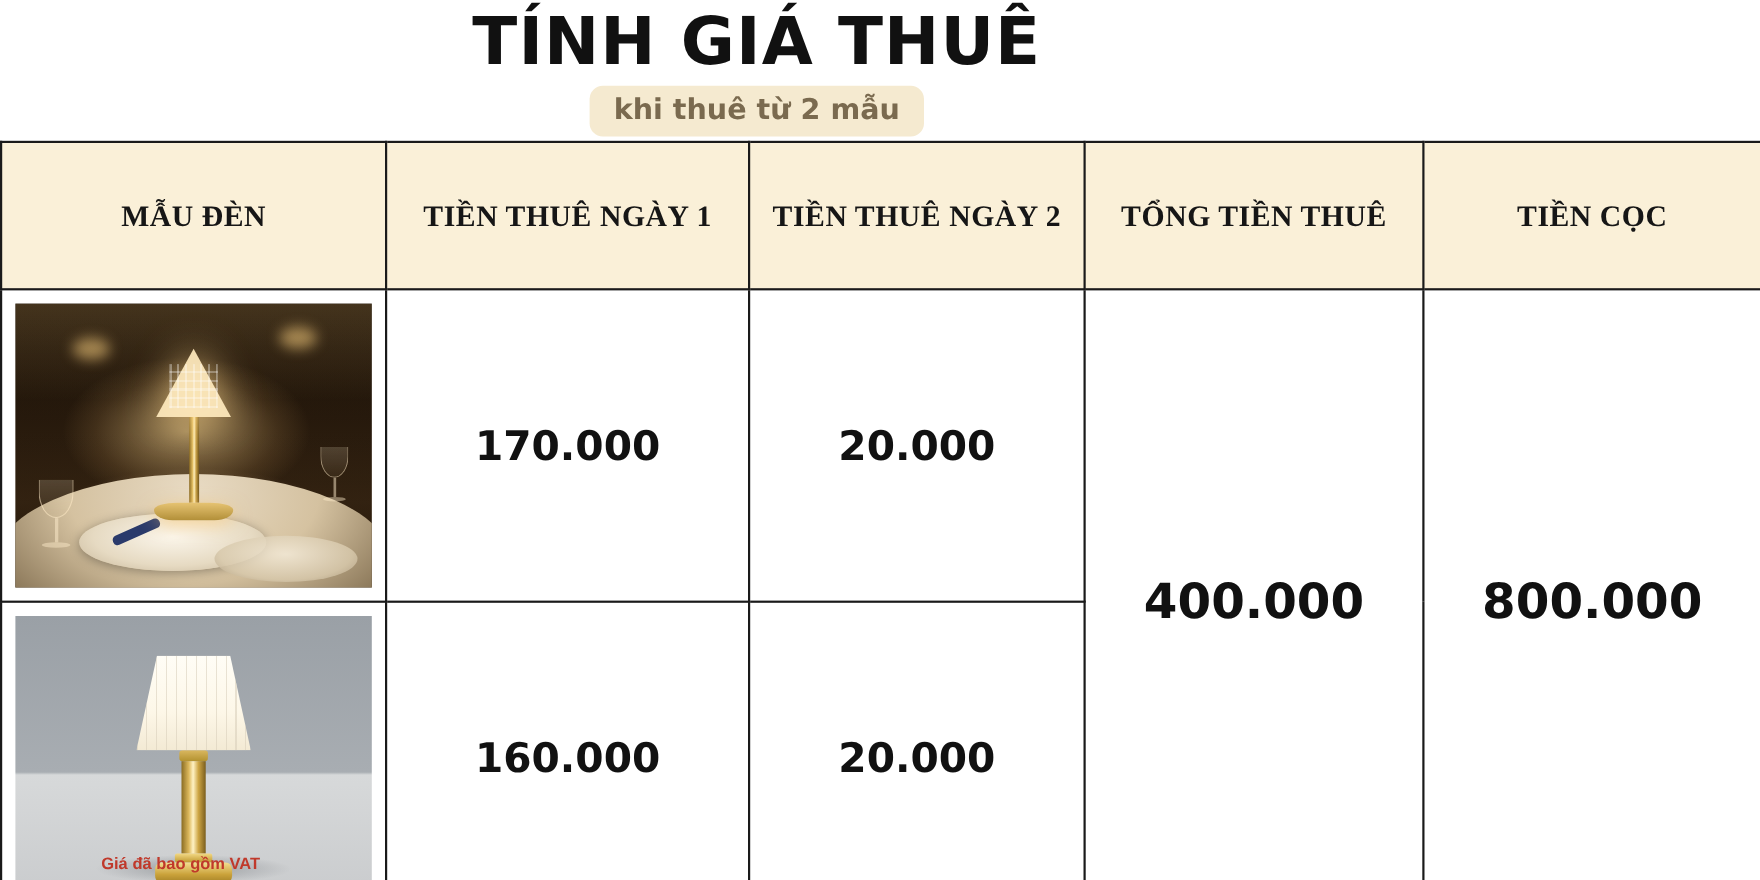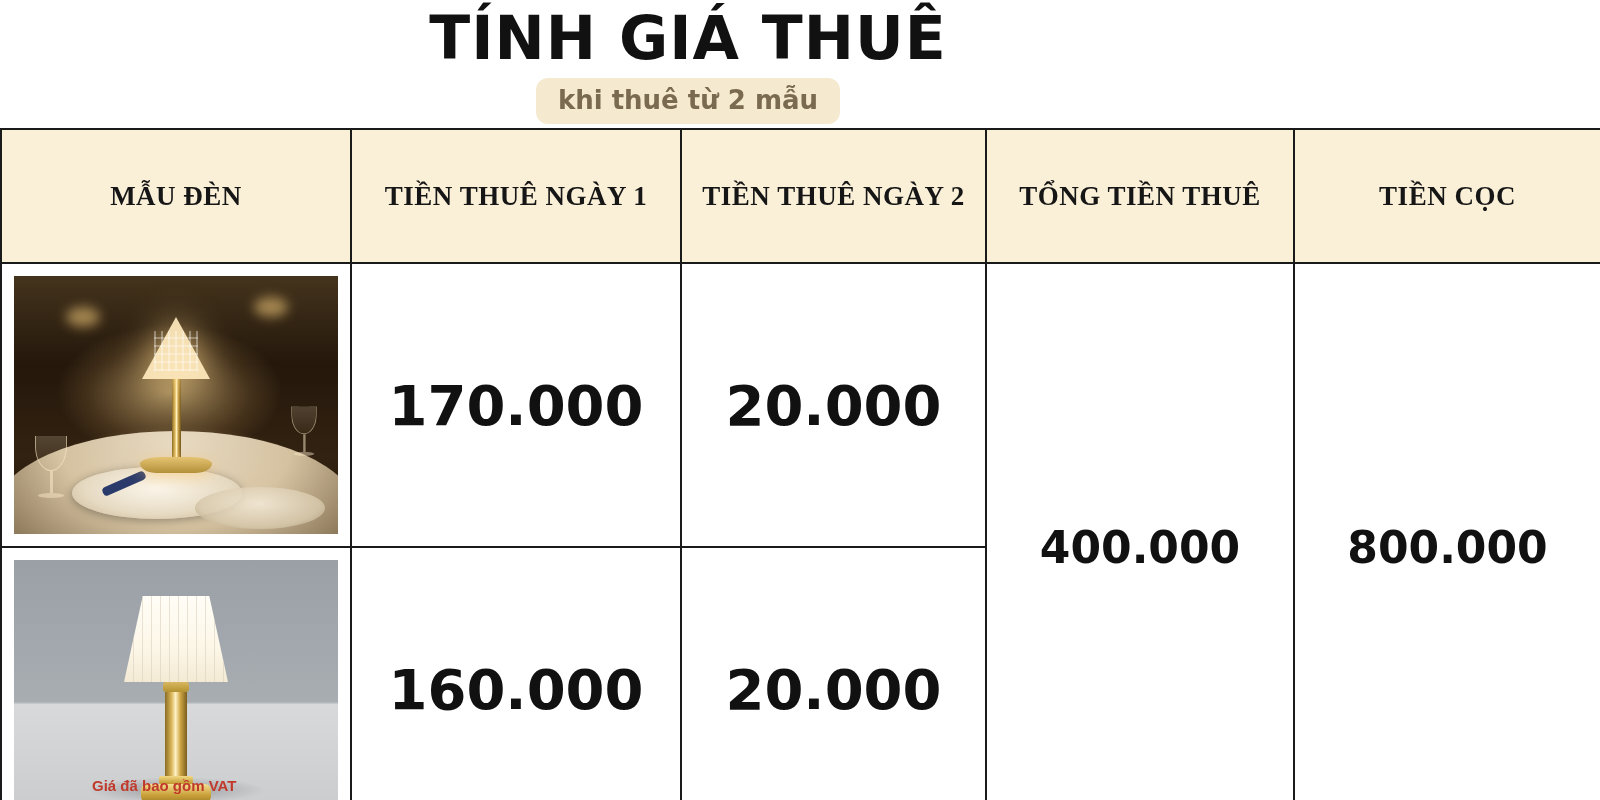--- a/index.html
+++ b/index.html
@@ -80,21 +80,21 @@
   }
   .col-model   { width: 350px; }
   .col-day1    { width: 330px; }
   .col-day2    { width: 305px; }
   .col-total   { width: 308px; }
   .col-deposit { width: 307px; }
 
   td.amount {
     font-family: "DejaVu Sans", sans-serif;
     font-weight: bold;
-    font-size: 56px;
+    font-size: 37px;
     color: #111111;
     background: #ffffff;
   }
   td.big-amount {
     font-family: "DejaVu Sans", sans-serif;
     font-weight: bold;
     font-size: 44px;
     color: #111111;
     background: #ffffff;
     border-radius: 11px;

